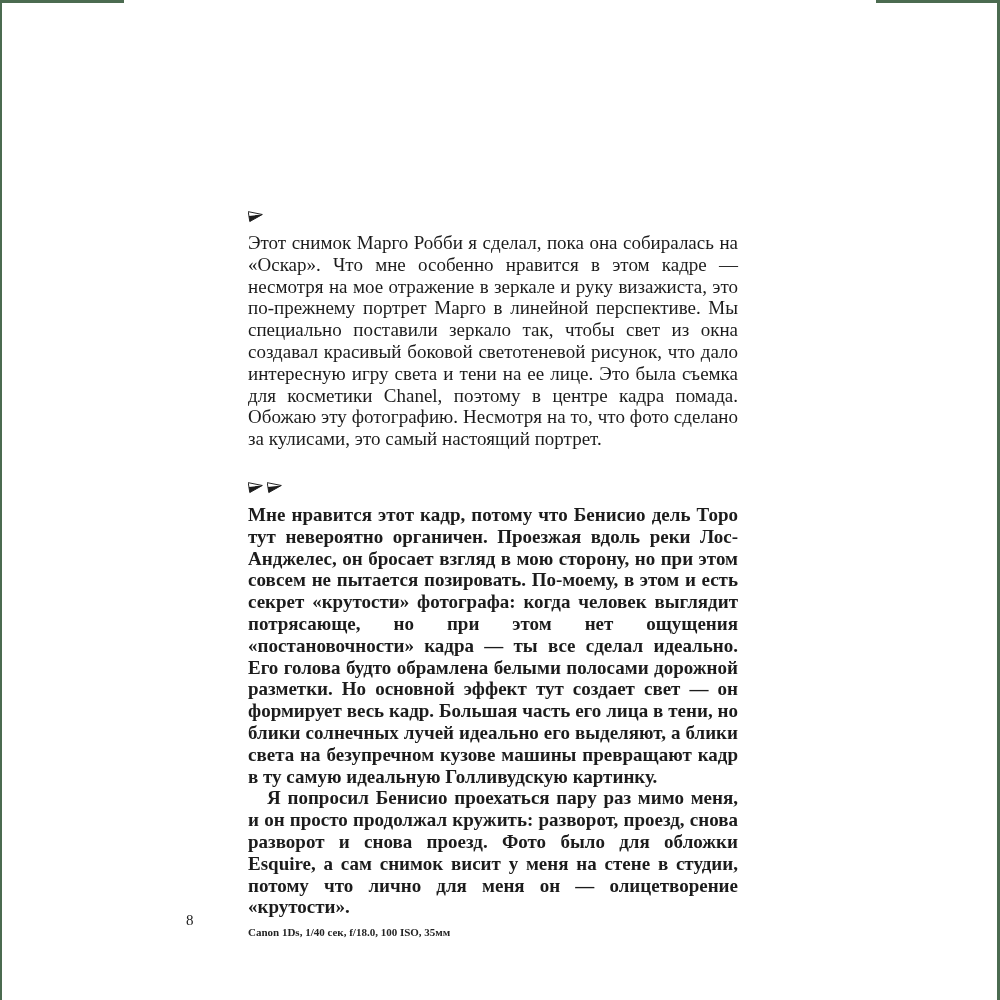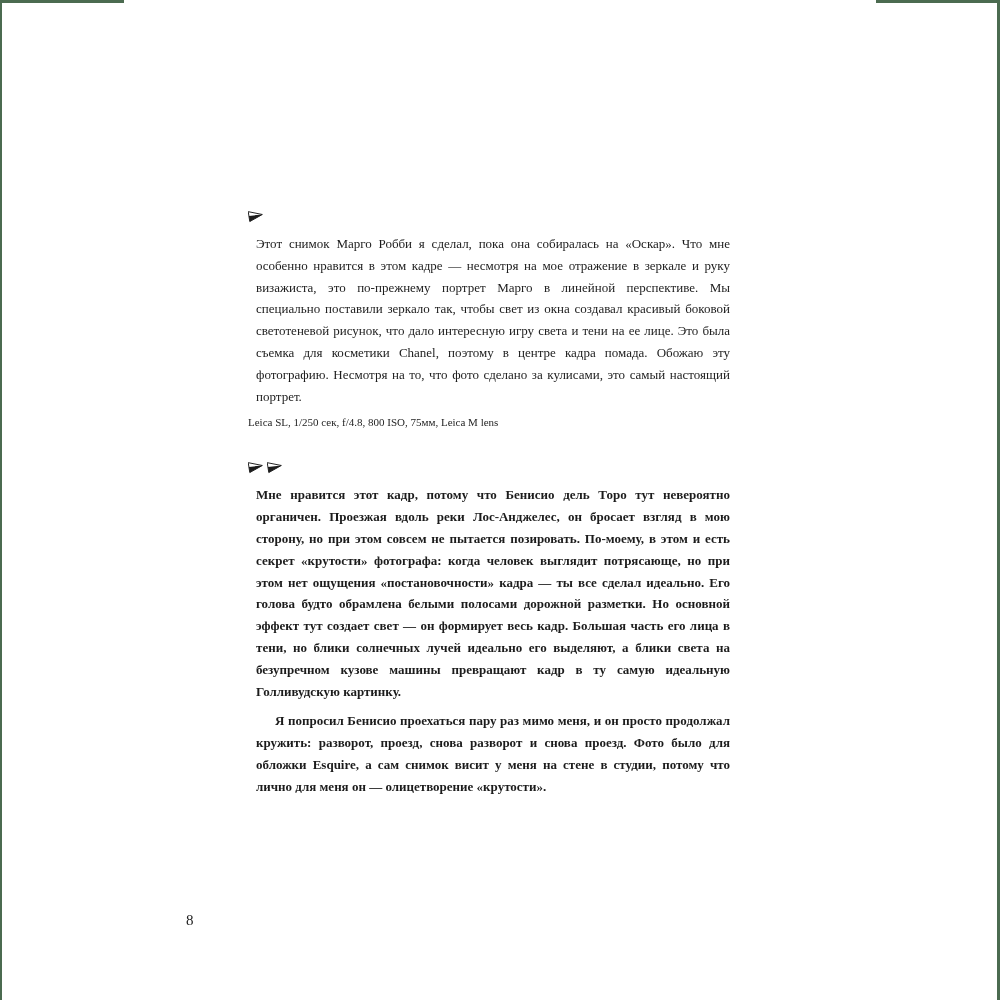--- a/index.html
+++ b/index.html
@@ -27,24 +27,24 @@
   }
   .marker-row {
     display: flex;
     align-items: center;
     gap: 3px;
     height: 20px;
     margin-bottom: 7px;
   }
   .marker-row svg { display: block; }
   .body-para {
-    font-size: 13px;
+    font-size: 19px;
     line-height: 21.8px;
     text-align: justify;
-    margin: 8px;
+    margin: 0;
   }
   .indent { text-indent: 19px; }
   .caption {
     font-size: 11px;
     line-height: 14px;
     margin-top: 7px;
     color: #242424;
   }
   .block-2 { margin-top: 27px; font-weight: bold; }
   .page-number {
@@ -70,39 +70,39 @@
     <div class="block-1">
       <div class="marker-row">
         <svg width="16" height="15" viewBox="0 0 16 15">
           <g transform="rotate(-9 8 8)">
             <polygon points="1,12.5 14.5,7.5 1,6.8" fill="#1c1c1c"></polygon>
             <path d="M1,2.5 L14.5,7.5 L1,12.5 Z" fill="none" stroke="#1c1c1c" stroke-width="0.9"></path>
           </g>
         </svg>
       </div>
       <p class="body-para">Этот снимок Марго Робби я сделал, пока она собиралась на «Оскар». Что мне особенно нравится в этом кадре — несмотря на мое отражение в зеркале и руку визажиста, это по-прежнему портрет Марго в линейной перспективе. Мы специально поставили зеркало так, чтобы свет из окна создавал красивый боковой светотеневой рисунок, что дало интересную игру света и тени на ее лице. Это была съемка для косметики Chanel, поэтому в центре кадра помада. Обожаю эту фотографию. Несмотря на то, что фото сделано за кулисами, это самый настоящий портрет.</p>
-      <div class="caption">Leica SL, 1/250 сек, f/4.8, 800 ISO, 75мм, Leica M lens</div>
     </div>
 
     <div class="block-2">
       <div class="marker-row">
         <svg width="16" height="15" viewBox="0 0 16 15">
           <g transform="rotate(-9 8 8)">
             <polygon points="1,12.5 14.5,7.5 1,6.8" fill="#1c1c1c"></polygon>
             <path d="M1,2.5 L14.5,7.5 L1,12.5 Z" fill="none" stroke="#1c1c1c" stroke-width="0.9"></path>
           </g>
         </svg>
         <svg width="16" height="15" viewBox="0 0 16 15">
           <g transform="rotate(-9 8 8)">
             <polygon points="1,12.5 14.5,7.5 1,6.8" fill="#1c1c1c"></polygon>
             <path d="M1,2.5 L14.5,7.5 L1,12.5 Z" fill="none" stroke="#1c1c1c" stroke-width="0.9"></path>
           </g>
         </svg>
       </div>
       <p class="body-para">Мне нравится этот кадр, потому что Бенисио дель Торо тут невероятно органичен. Проезжая вдоль реки Лос-Анджелес, он бросает взгляд в мою сторону, но при этом совсем не пытается позировать. По-моему, в этом и есть секрет «крутости» фотографа: когда человек выглядит потрясающе, но при этом нет ощущения «постановочности» кадра — ты все сделал идеально. Его голова будто обрамлена белыми полосами дорожной разметки. Но основной эффект тут создает свет — он формирует весь кадр. Большая часть его лица в тени, но блики солнечных лучей идеально его выделяют, а блики света на безупречном кузове машины превращают кадр в ту самую идеальную Голливудскую картинку.</p>
       <p class="body-para indent">Я попросил Бенисио проехаться пару раз мимо меня, и он просто продолжал кружить: разворот, проезд, снова разворот и снова проезд. Фото было для обложки Esquire, а сам снимок висит у меня на стене в студии, потому что лично для меня он — олицетворение «крутости».</p>
+      <div class="caption">Canon 1Ds, 1/40 сек, f/18.0, 100 ISO, 35мм</div>
     </div>
 
   </div>
 
   <div class="page-number">8</div>
 
 </div>
 
 </body></html>

